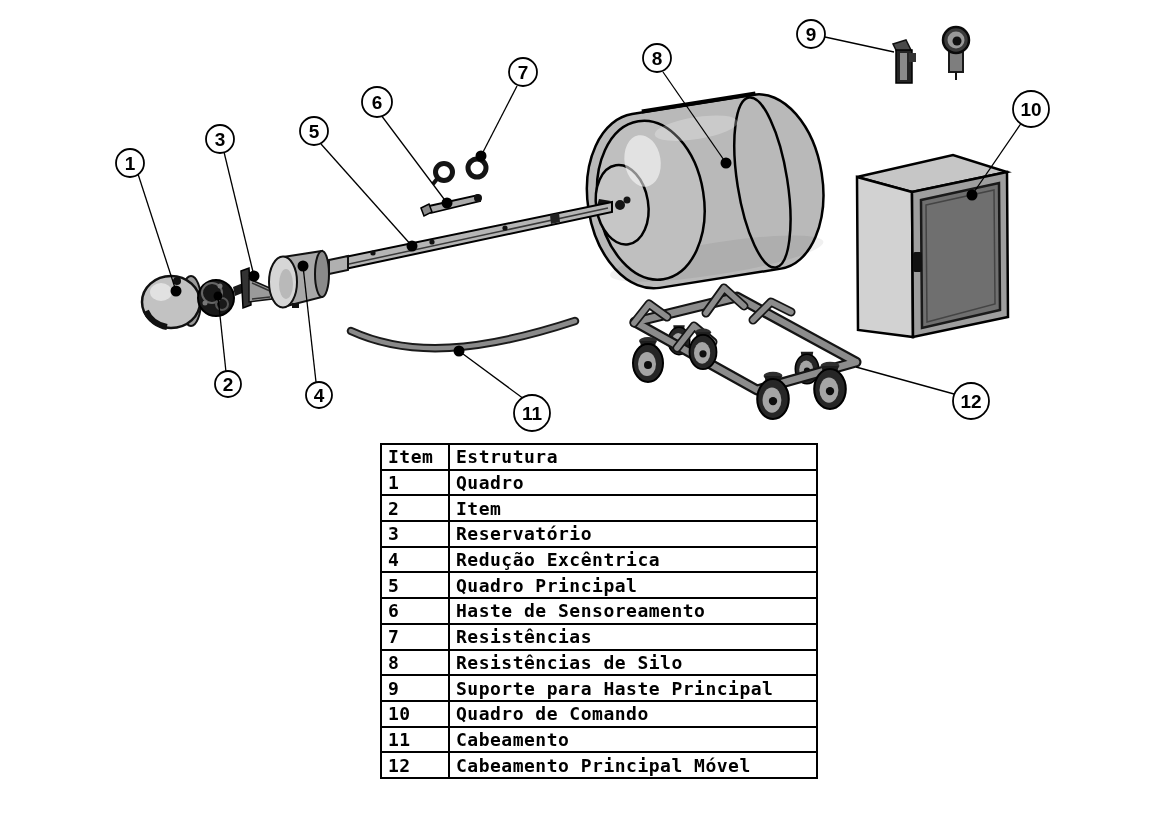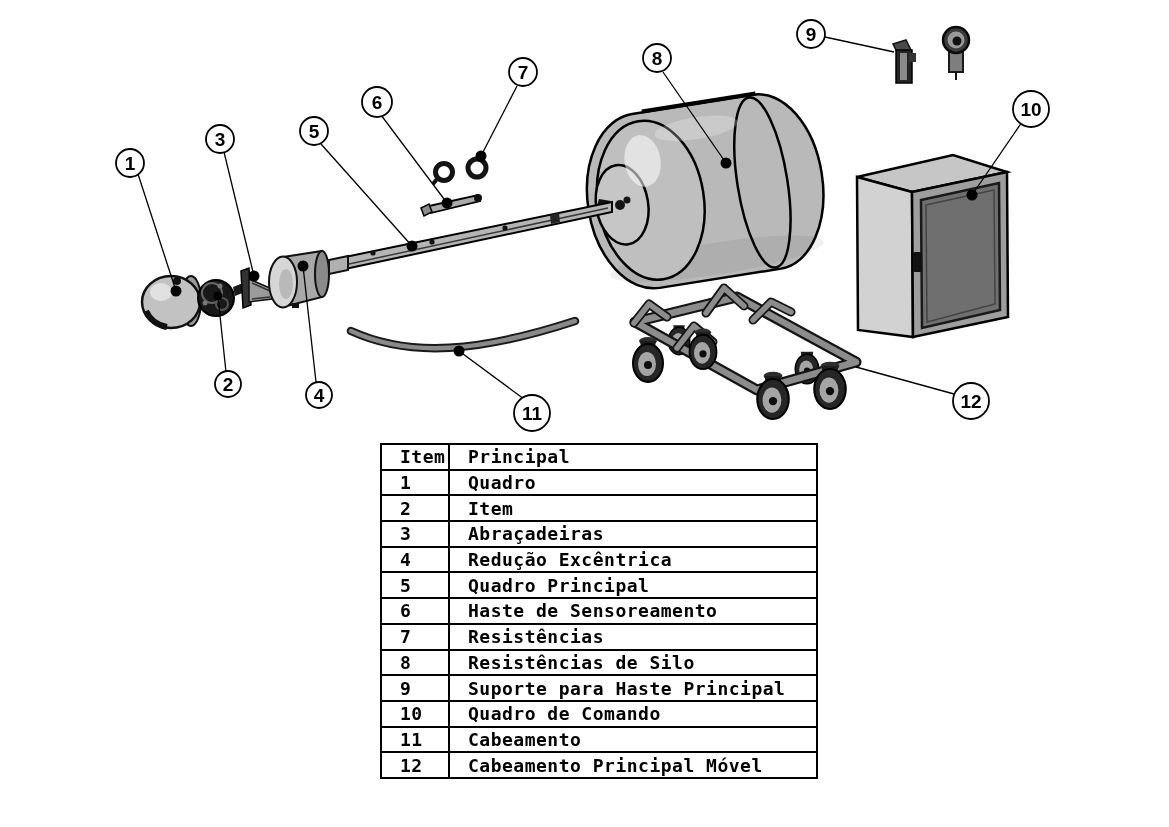--- a/index.html
+++ b/index.html
@@ -12,21 +12,21 @@
     font-family:"Liberation Sans","DejaVu Sans",sans-serif;
     font-weight:bold;fill:#000;
   }
   table.parts-table{
     position:absolute;left:380px;top:443px;width:436px;
     border-collapse:collapse;table-layout:fixed;
     font-family:"DejaVu Sans Mono","Liberation Mono",monospace;
     font-weight:bold;font-size:18px;color:#000;letter-spacing:.5px;
   }
   table.parts-table th,table.parts-table td{
-    border:2px solid #000;padding:0 18px;height:23.7px;
+    border:2px solid #000;padding:0 6px;height:23.7px;
     text-align:left;vertical-align:middle;white-space:nowrap;overflow:hidden;
   }
   col.c-item{width:68px;}
   col.c-comp{width:368px;}
 </style>
 </head>
 <body>
 
 <div class="canvas">
 
@@ -295,35 +295,35 @@
 </svg>
 
 <table class="parts-table">
   <colgroup>
         <col class="c-item">
         <col class="c-comp">
       </colgroup>
   <thead>
     <tr>
       <th>Item</th>
-      <th>Principal</th>
+      <th>Estrutura</th>
     </tr>
   </thead>
   <tbody>
         <tr>
           <td>1</td>
           <td>Quadro</td>
         </tr>
         <tr>
           <td>2</td>
           <td>Item</td>
         </tr>
         <tr>
           <td>3</td>
-          <td>Abraçadeiras</td>
+          <td>Reservatório</td>
         </tr>
         <tr>
           <td>4</td>
           <td>Redução Excêntrica</td>
         </tr>
         <tr>
           <td>5</td>
           <td>Quadro Principal</td>
         </tr>
         <tr>

